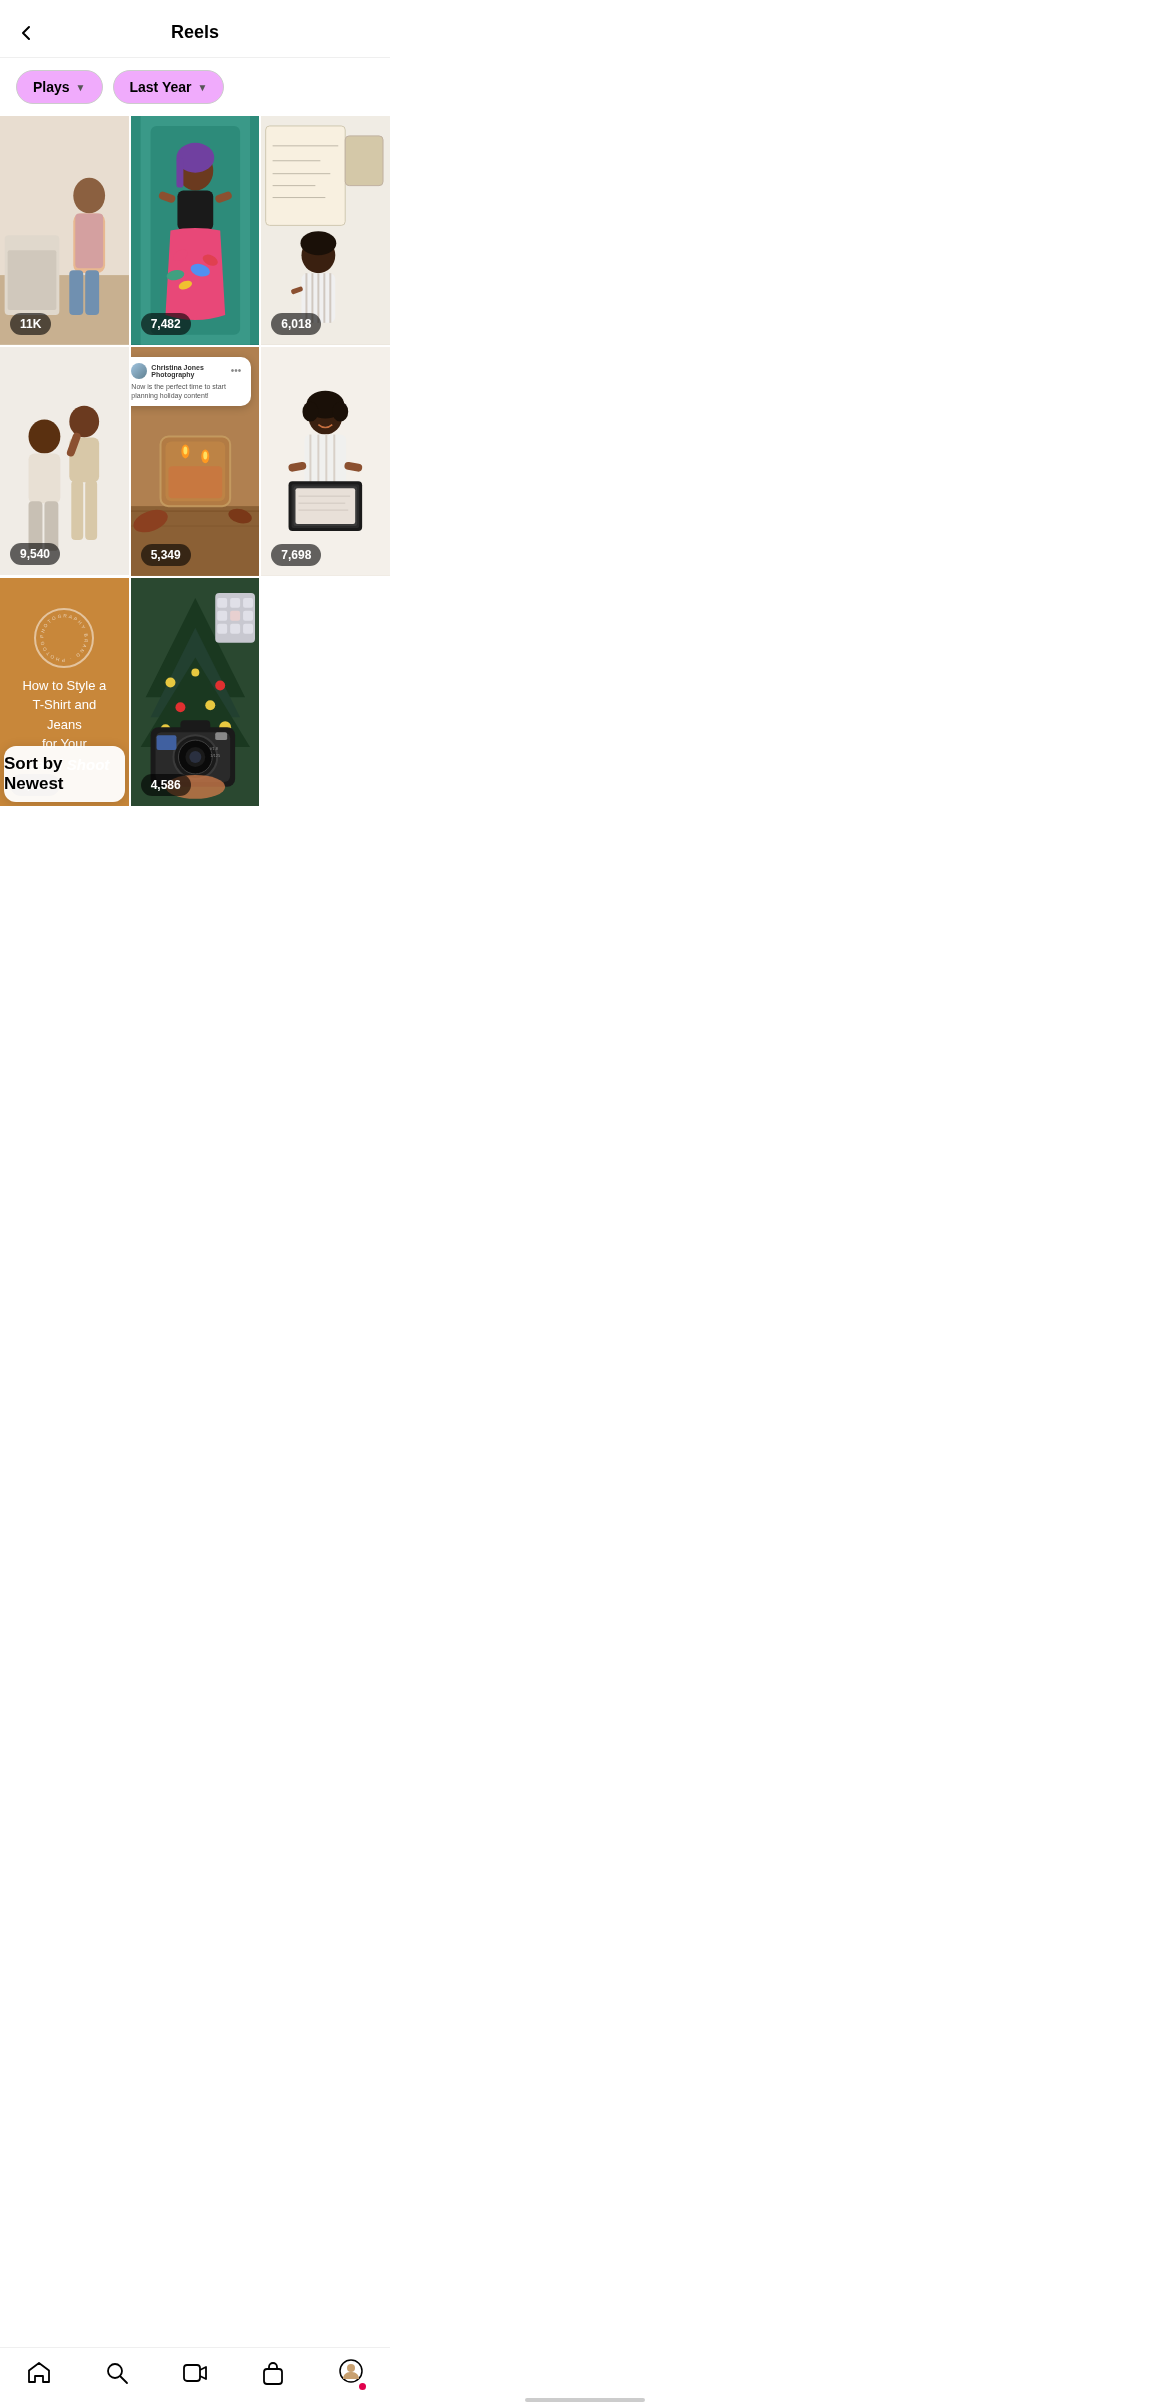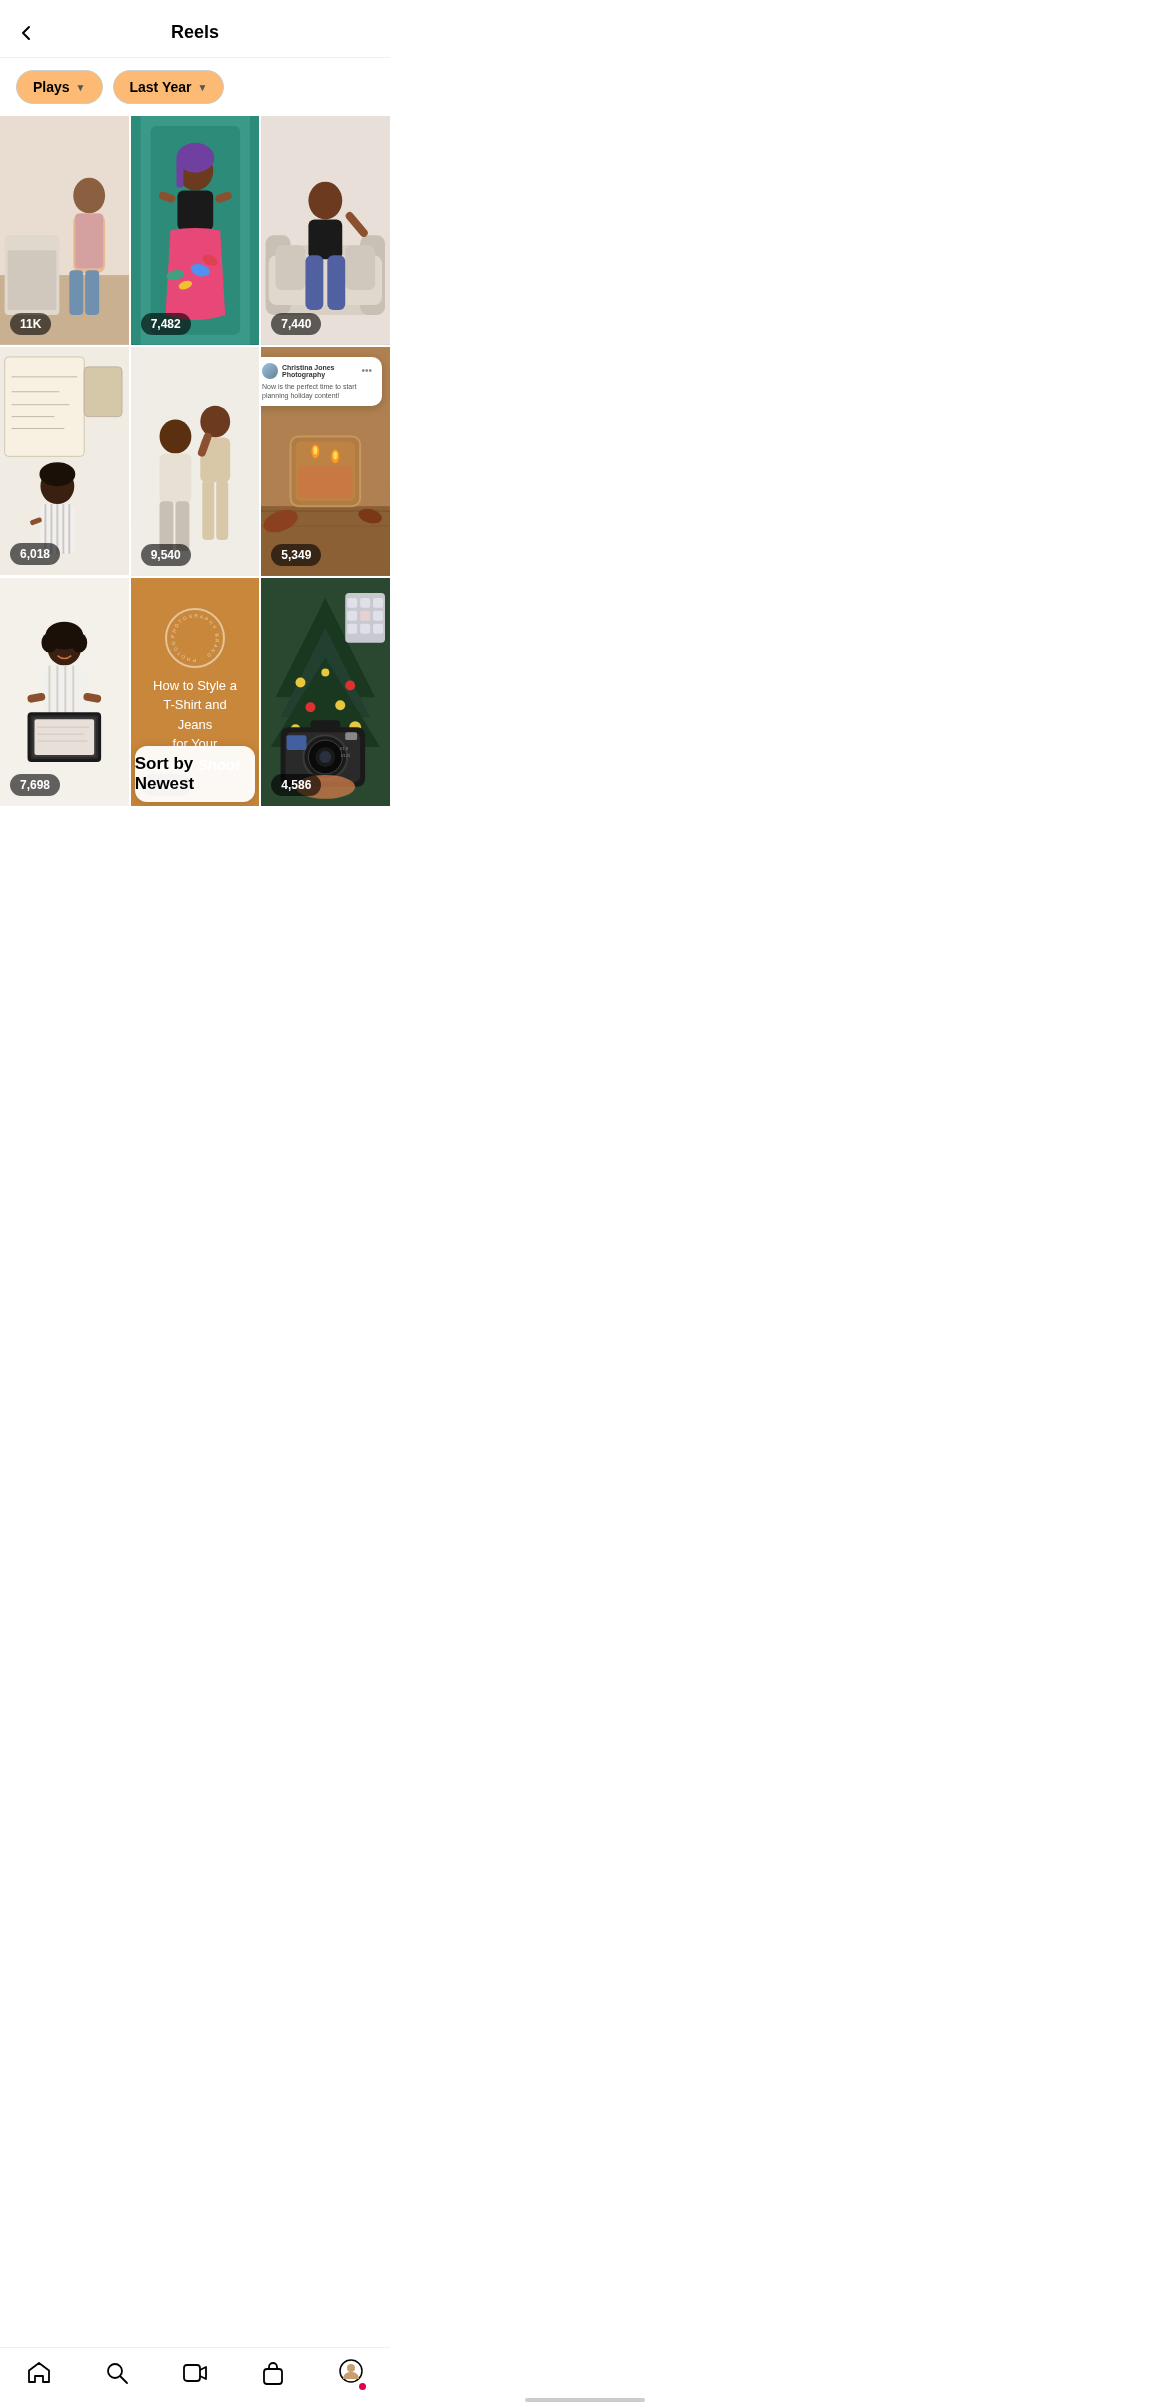--- a/index.html
+++ b/index.html
@@ -46,21 +46,21 @@
       gap: 10px;
       padding: 12px 16px;
     }
     .filter-btn {
       display: flex;
       align-items: center;
       gap: 6px;
       padding: 8px 16px;
       border: 1.5px solid #ccc;
       border-radius: 20px;
-      background: #fdba74;
+      background: #f0abfc;
       font-size: 14px;
       font-weight: 600;
       cursor: pointer;
       color: #000;
     }
     .filter-btn .chevron {
       font-size: 10px;
       color: #555;
     }
 
@@ -329,45 +329,20 @@
           <ellipse cx="50" cy="140" rx="8" ry="5" fill="#e84878" transform="rotate(-30 50 140)"></ellipse>
           <ellipse cx="70" cy="155" rx="10" ry="6" fill="#5090f0" transform="rotate(15 70 155)"></ellipse>
           <ellipse cx="55" cy="170" rx="7" ry="4" fill="#f0c030" transform="rotate(-20 55 170)"></ellipse>
           <ellipse cx="80" cy="145" rx="8" ry="5" fill="#e04050" transform="rotate(25 80 145)"></ellipse>
           <ellipse cx="45" cy="160" rx="9" ry="5" fill="#40a080" transform="rotate(-10 45 160)"></ellipse>
         </svg>
       </div>
       <div class="plays-badge">7,482</div>
     </div>
 
-    <div class="grid-item">
-      <div class="thumb-placeholder person-sofa">
-        <svg width="100%" height="100%" viewBox="0 0 130 230" preserveAspectRatio="xMidYMid slice">
-          <rect width="130" height="230" fill="#e8e0d8"></rect>
-
-          <rect x="5" y="130" width="120" height="70" rx="12" fill="#d8d0c4"></rect>
-          <rect x="5" y="120" width="25" height="80" rx="8" fill="#c8c0b4"></rect>
-          <rect x="100" y="120" width="25" height="80" rx="8" fill="#c8c0b4"></rect>
-          <rect x="8" y="140" width="114" height="50" rx="8" fill="#e0d8cc"></rect>
-
-          <rect x="15" y="130" width="30" height="45" rx="6" fill="#d0c8bc"></rect>
-          <rect x="85" y="130" width="30" height="45" rx="6" fill="#d0c8bc"></rect>
-
-          <ellipse cx="65" cy="85" rx="17" ry="19" fill="#6b3a1f"></ellipse>
-
-          <rect x="48" y="104" width="34" height="40" rx="6" fill="#1a1a1a"></rect>
-
-          <rect x="45" y="140" width="18" height="55" rx="6" fill="#5060a0"></rect>
-          <rect x="67" y="140" width="18" height="55" rx="6" fill="#5060a0"></rect>
-
-          <rect x="82" y="95" width="8" height="30" rx="4" fill="#8b5030" transform="rotate(-40 90 95)"></rect>
-        </svg>
-      </div>
-      <div class="plays-badge">7,440</div>
-    </div>
 
     <div class="grid-item">
       <div class="thumb-placeholder person-office">
         <svg width="100%" height="100%" viewBox="0 0 130 230" preserveAspectRatio="xMidYMid slice">
           <rect width="130" height="230" fill="#f0ece4"></rect>
 
           <rect x="5" y="10" width="80" height="100" rx="4" fill="#f8f0e0" stroke="#d0c8b0" stroke-width="1"></rect>
           <line x1="12" y1="30" x2="78" y2="30" stroke="#c0b8a8" stroke-width="1"></line>
           <line x1="12" y1="45" x2="60" y2="45" stroke="#c0b8a8" stroke-width="1"></line>
           <line x1="12" y1="58" x2="70" y2="58" stroke="#c0b8a8" stroke-width="1"></line>

